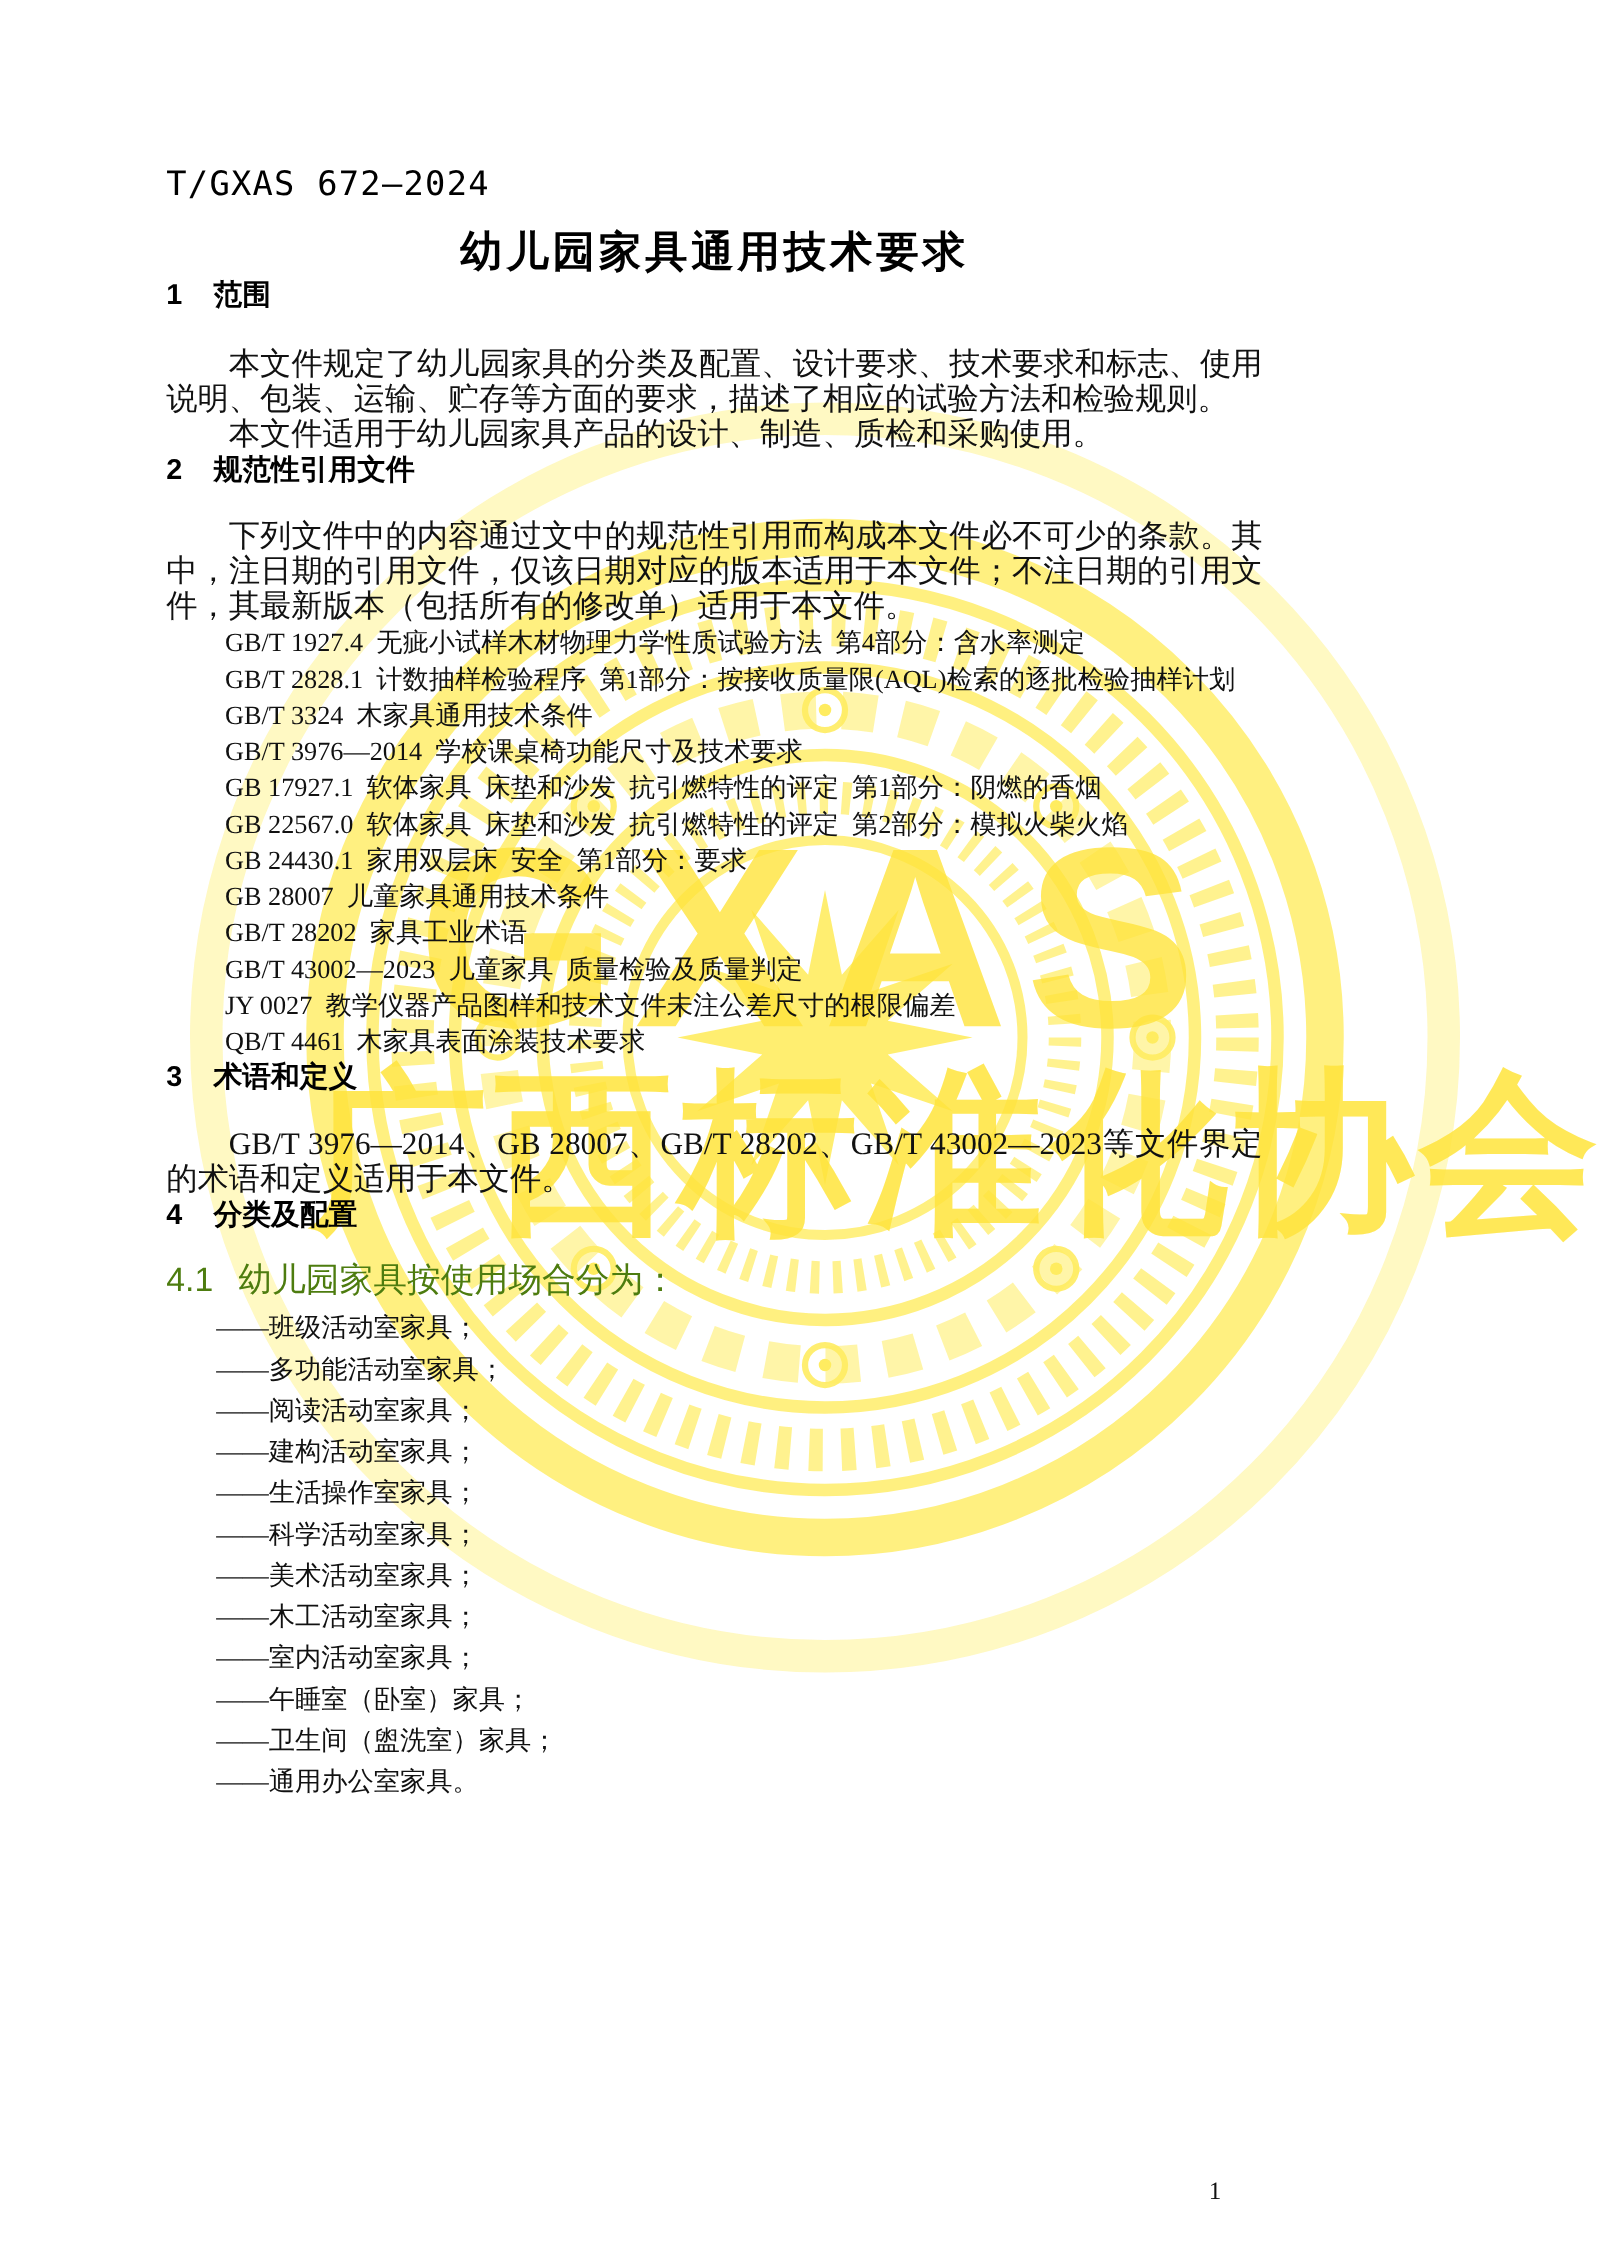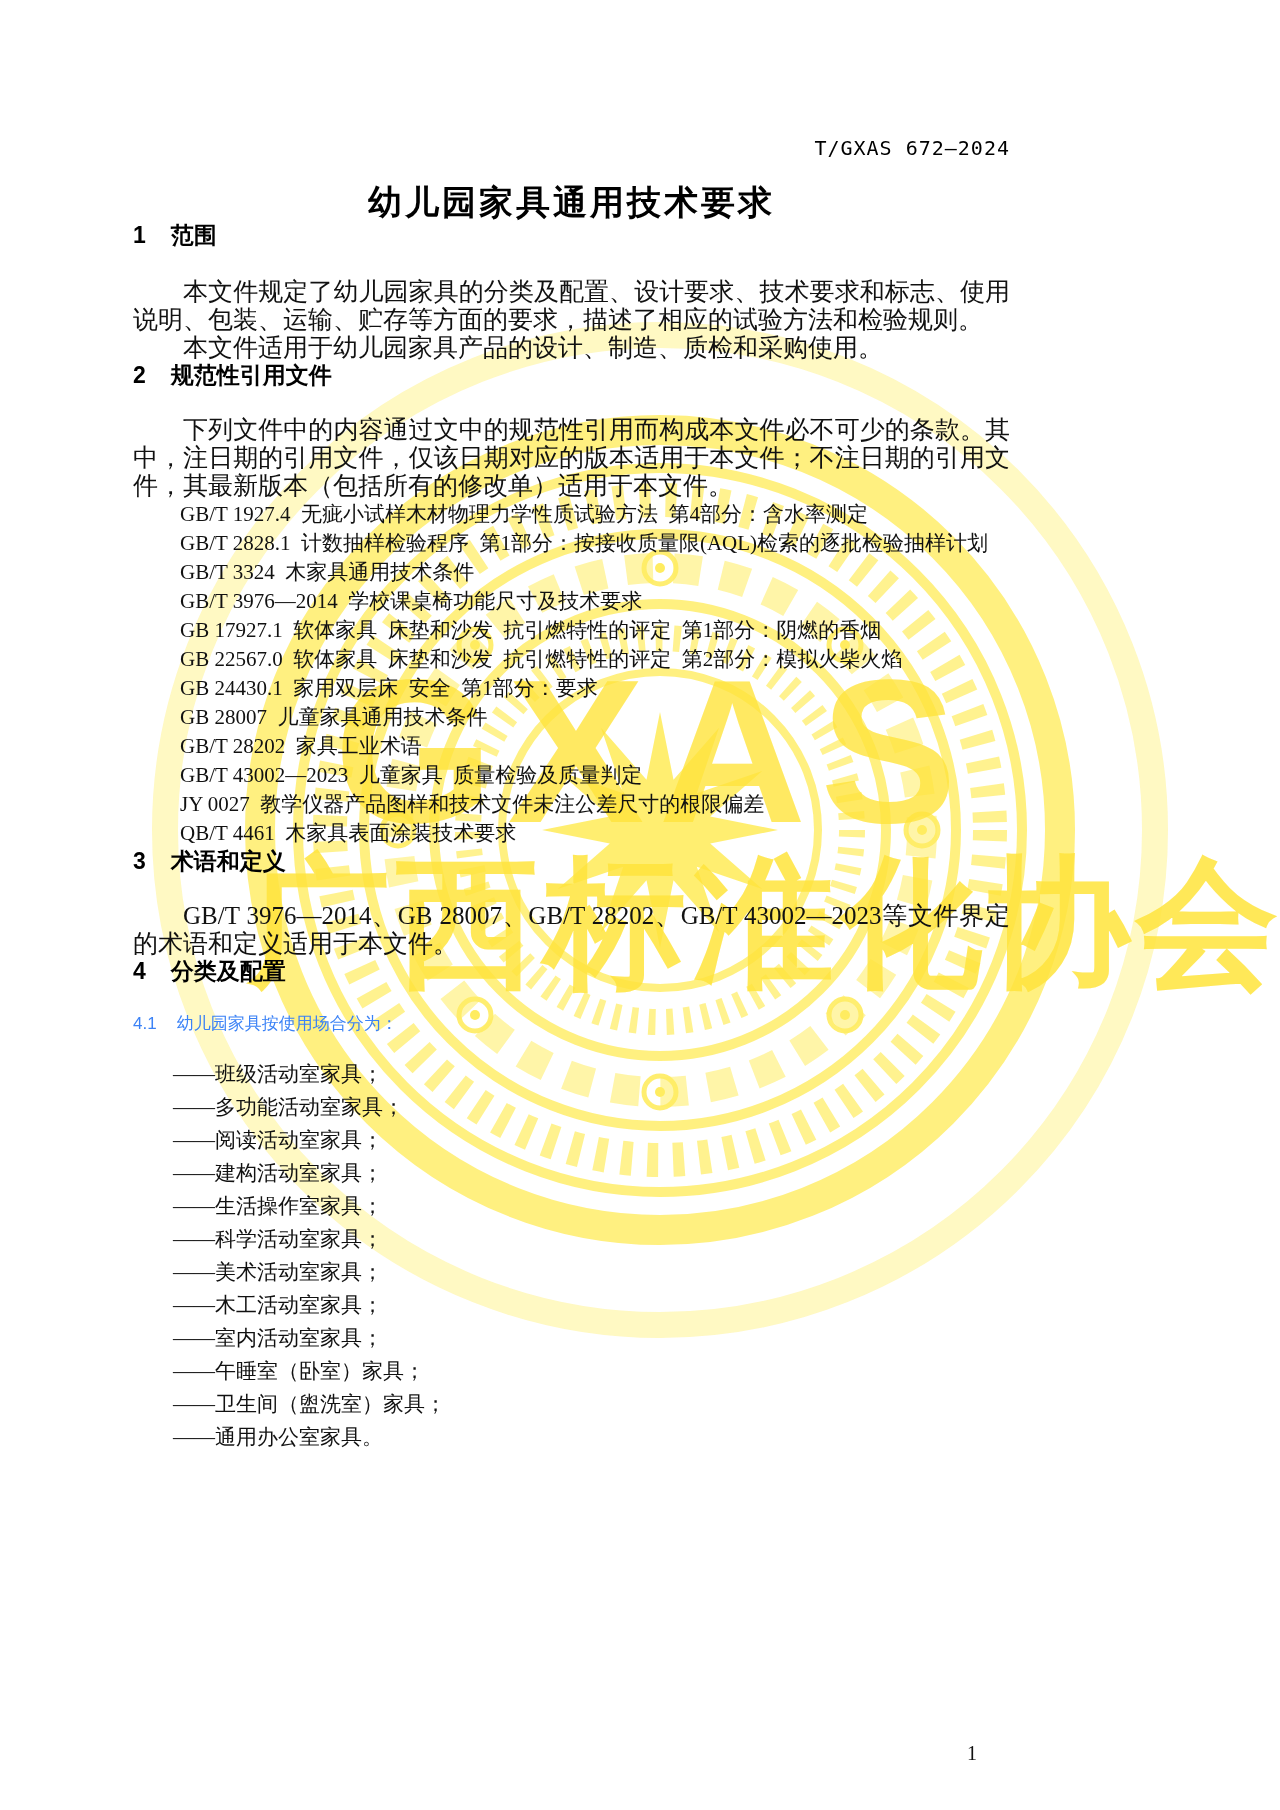--- a/index.html
+++ b/index.html
@@ -20,23 +20,22 @@
   }
   .wm-acronym{left:334px;top:648px;font-size:205px;letter-spacing:14px;opacity:.8;}
   .wm-org{left:248px;top:852px;font-size:142px;letter-spacing:6px;opacity:.85;}
   
   .content{
     position:relative;z-index:2;
     padding:0 270px 0 133px; 
   }
   .doc-ref{
     margin-top:136px;
-    text-align:right;
     font-family:"DejaVu Sans Mono","Liberation Mono",monospace;
-    font-size:20px;line-height:24px;letter-spacing:1px;color:#000;
+    font-size:27px;line-height:24px;letter-spacing:1px;color:#000;
   }
   .doc-title{
     margin:22px 0 0 0;
     text-align:center;
     font-family:"Liberation Sans","DejaVu Sans",sans-serif;
     font-weight:bold;font-size:34px;line-height:40px;letter-spacing:3px;color:#000;
   }
   h2.sec{
     margin:0;
     font-family:"Liberation Sans","DejaVu Sans",sans-serif;
@@ -56,25 +55,25 @@
   ul.std-list{
     margin:0;padding:0 0 0 47px;list-style:none;
   }
   ul.std-list li{
     font-size:21px;line-height:29px;color:#111;
     white-space:pre-wrap;
   }
   p.clause{
     margin:26px 0 0 0;
     font-family:"Liberation Sans","DejaVu Sans",sans-serif;
-    font-size:17px;line-height:28px;color:#3b82f6;
+    font-size:27px;line-height:28px;color:#4d7c0f;
   }
   p.clause .h-no{margin-right:20px;}
   ul.dash-list{
-    margin:20px 0 0 0;padding:0 0 0 40px;list-style:none;
+    margin:8px 0 0 0;padding:0 0 0 40px;list-style:none;
   }
   ul.dash-list li{
     font-size:21px;line-height:33px;color:#111;
   }
   .page-number{
     position:absolute;z-index:2;
     right:303px;bottom:45px;
     font-size:20px;color:#111;
     font-family:"Liberation Serif","DejaVu Serif",serif;
   }

